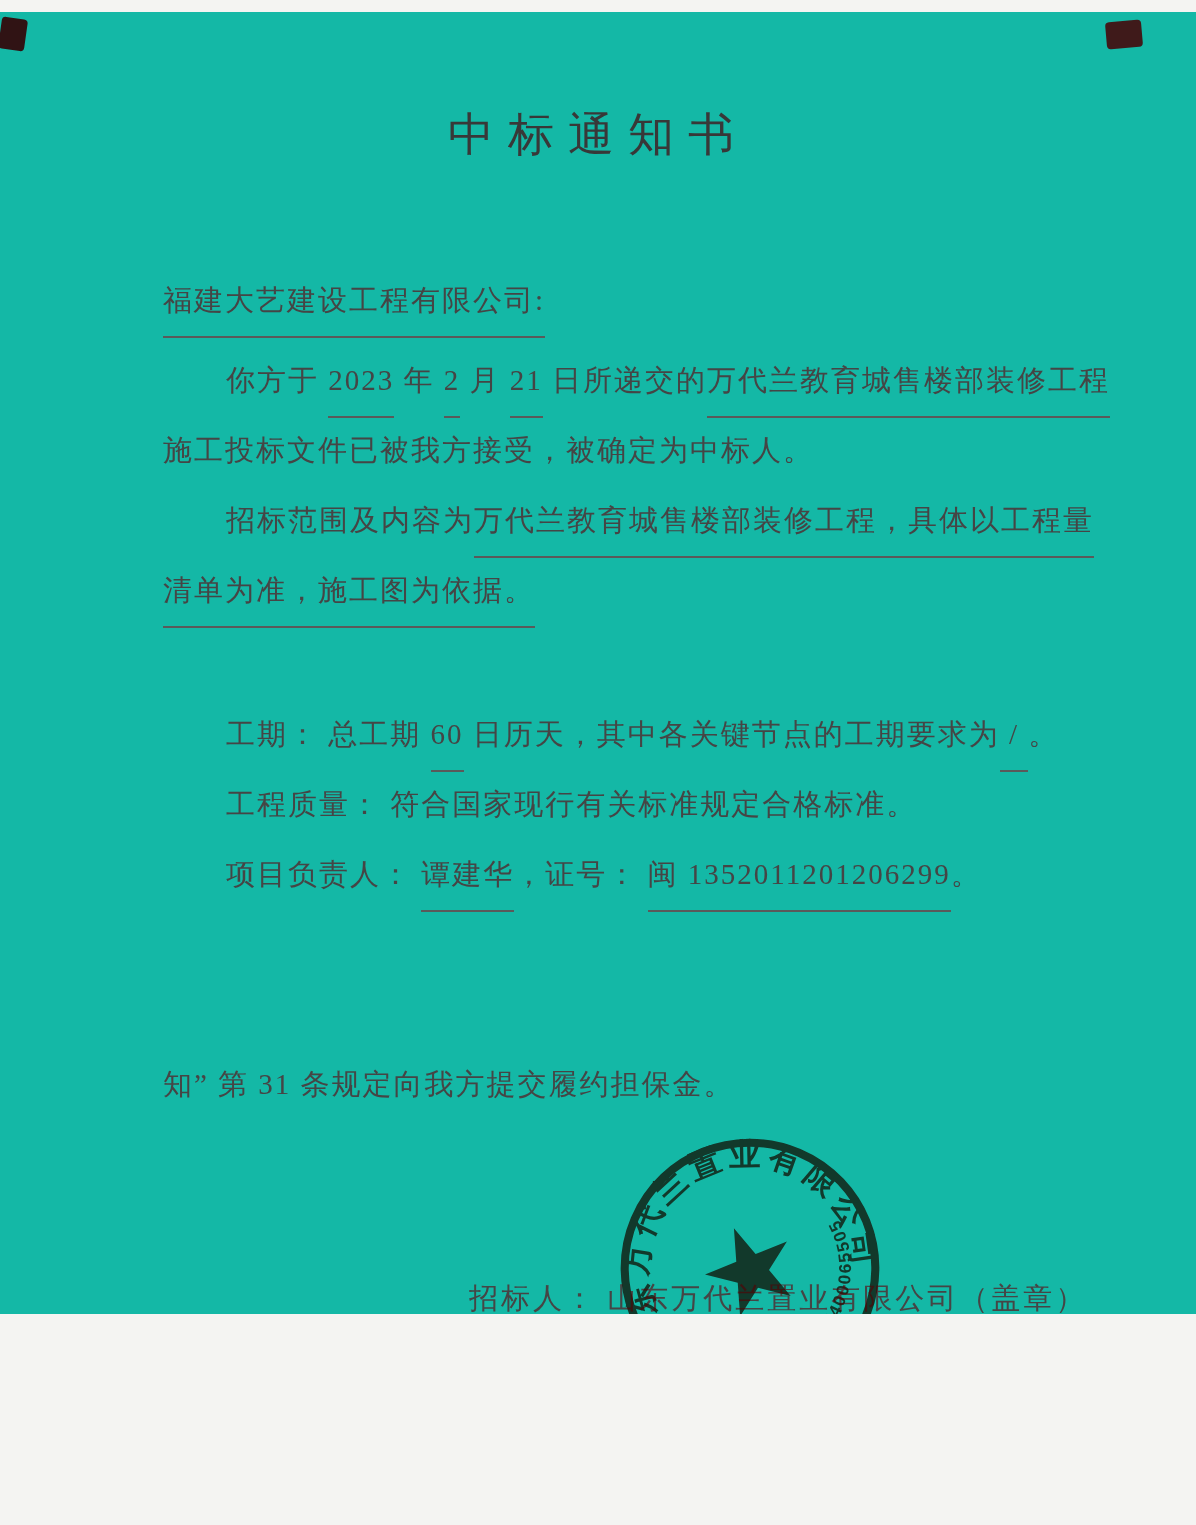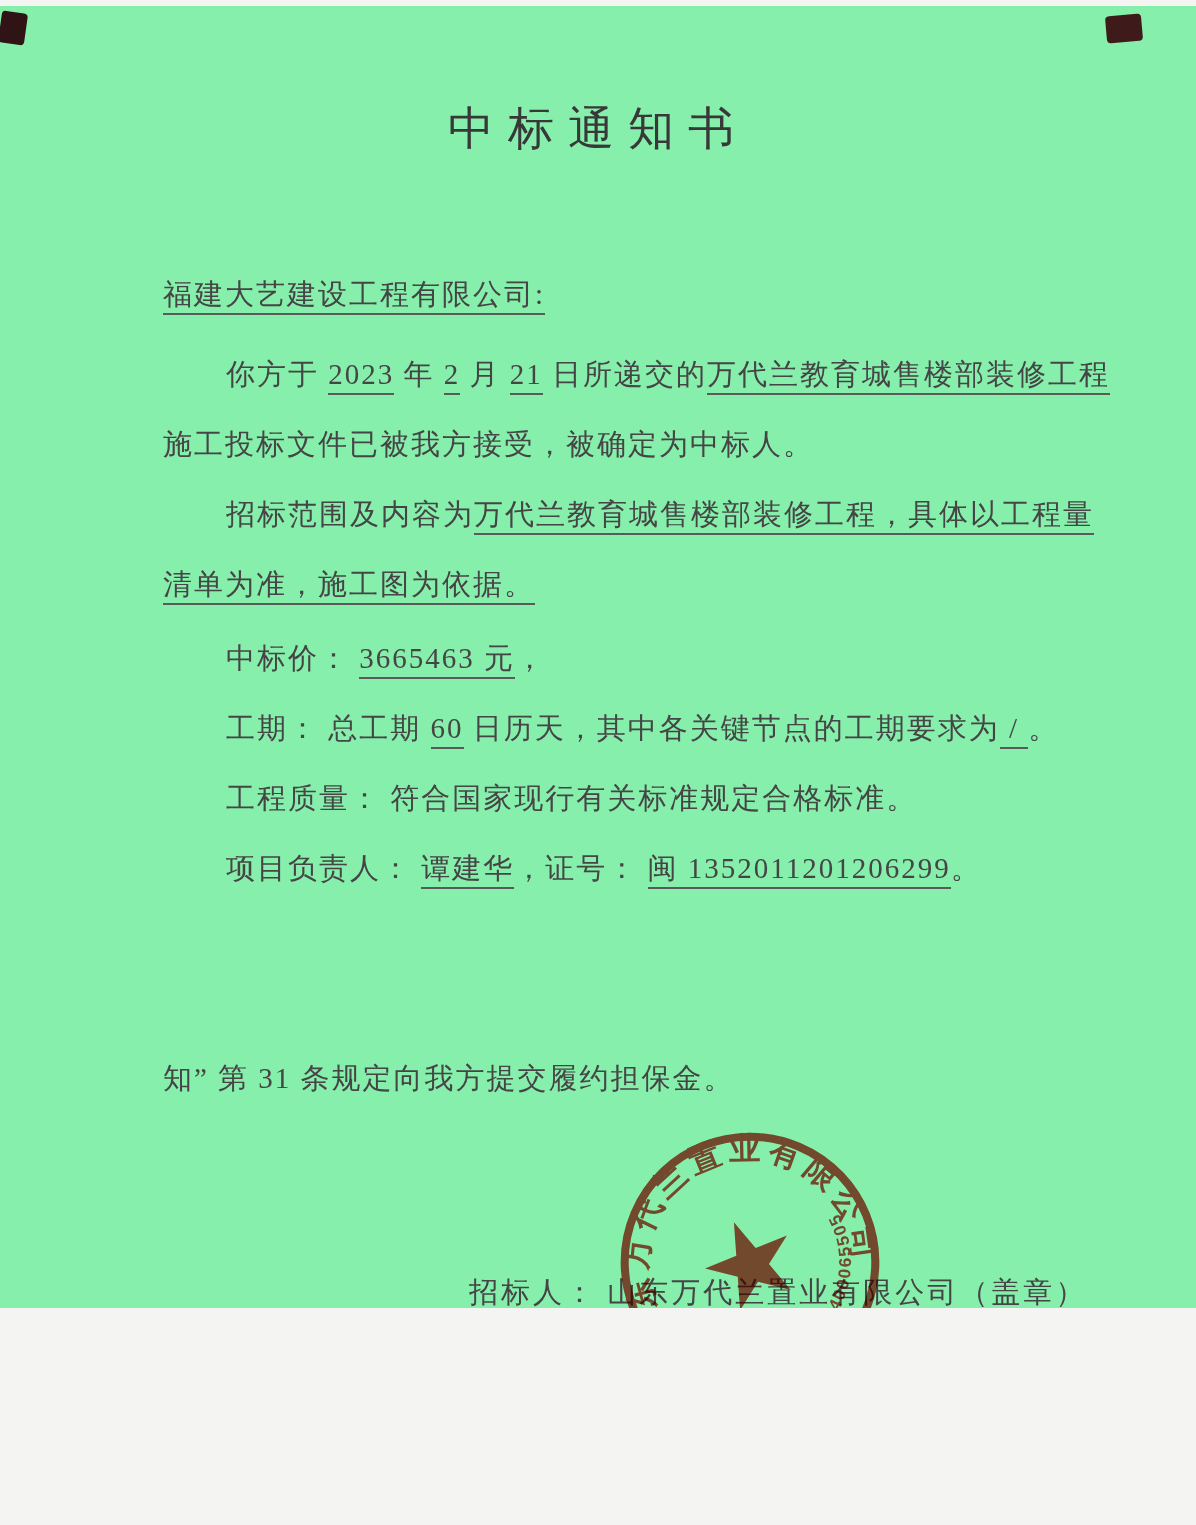--- a/index.html
+++ b/index.html
@@ -1,40 +1,40 @@
 <!DOCTYPE html>
 <html><head>
 <meta charset="utf-8">
 <style>
   * { margin:0; padding:0; box-sizing:border-box; }
   html,body { background:#f4f4f2; }
   .page {
     position:relative;
     width:1196px; height:1302px;
-    margin:6px auto;
-    background:#86efac;
+    margin:12px auto;
+    background:#14b8a6;
     font-family:"Liberation Serif","DejaVu Serif",serif;
     color:#434343;
     overflow:hidden;
   }
   .title {
     position:absolute; top:92px; left:0; width:100%;
     text-align:center;
     font-size:46px; font-weight:500;
     letter-spacing:14px;
     color:#383838;
   }
   .line {
     position:absolute; left:126px;
     font-size:29px; letter-spacing:2px;
     white-space:pre;
     color:#454545;
   }
   .indent { left:189px; }
-  .u { border-bottom:2px solid #5a5a5a; padding-bottom:3px; }
+  .u { border-bottom:2px solid #5a5a5a; padding-bottom:20px; }
   .footer-line { letter-spacing:3px; }
 
   
   .seal {
     position:absolute; left:606px; top:1112px;
     width:288px; height:288px;
     transform:rotate(-22deg);
     mix-blend-mode:multiply;
     opacity:0.9;
   }
@@ -70,23 +70,20 @@
     <span>施工投标文件已被我方接受，被确定为中标人。</span>
   </div>
 
   <div class="line" style="top:526px">
     <span class="u">清单为准，施工图为依据。</span>
   </div>
   <div class="line indent" style="top:456px">
     <span>招标范围及内容为</span><span class="u">万代兰教育城售楼部装修工程，具体以工程量</span>
   </div>
 
-  <div class="line indent" style="top:600px">
-    <span>中标价： </span><span class="u">3665463 元</span><span>，</span>
-  </div>
 
   <div class="line indent" style="top:670px">
     <span>工期： 总工期 </span><span class="u">60</span><span> 日历天，其中各关键节点的工期要求为</span><span class="u"> / </span><span>。</span>
   </div>
 
   <div class="line indent" style="top:740px">
     <span>工程质量： 符合国家现行有关标准规定合格标准。</span>
   </div>
 
   <div class="line indent" style="top:810px">

